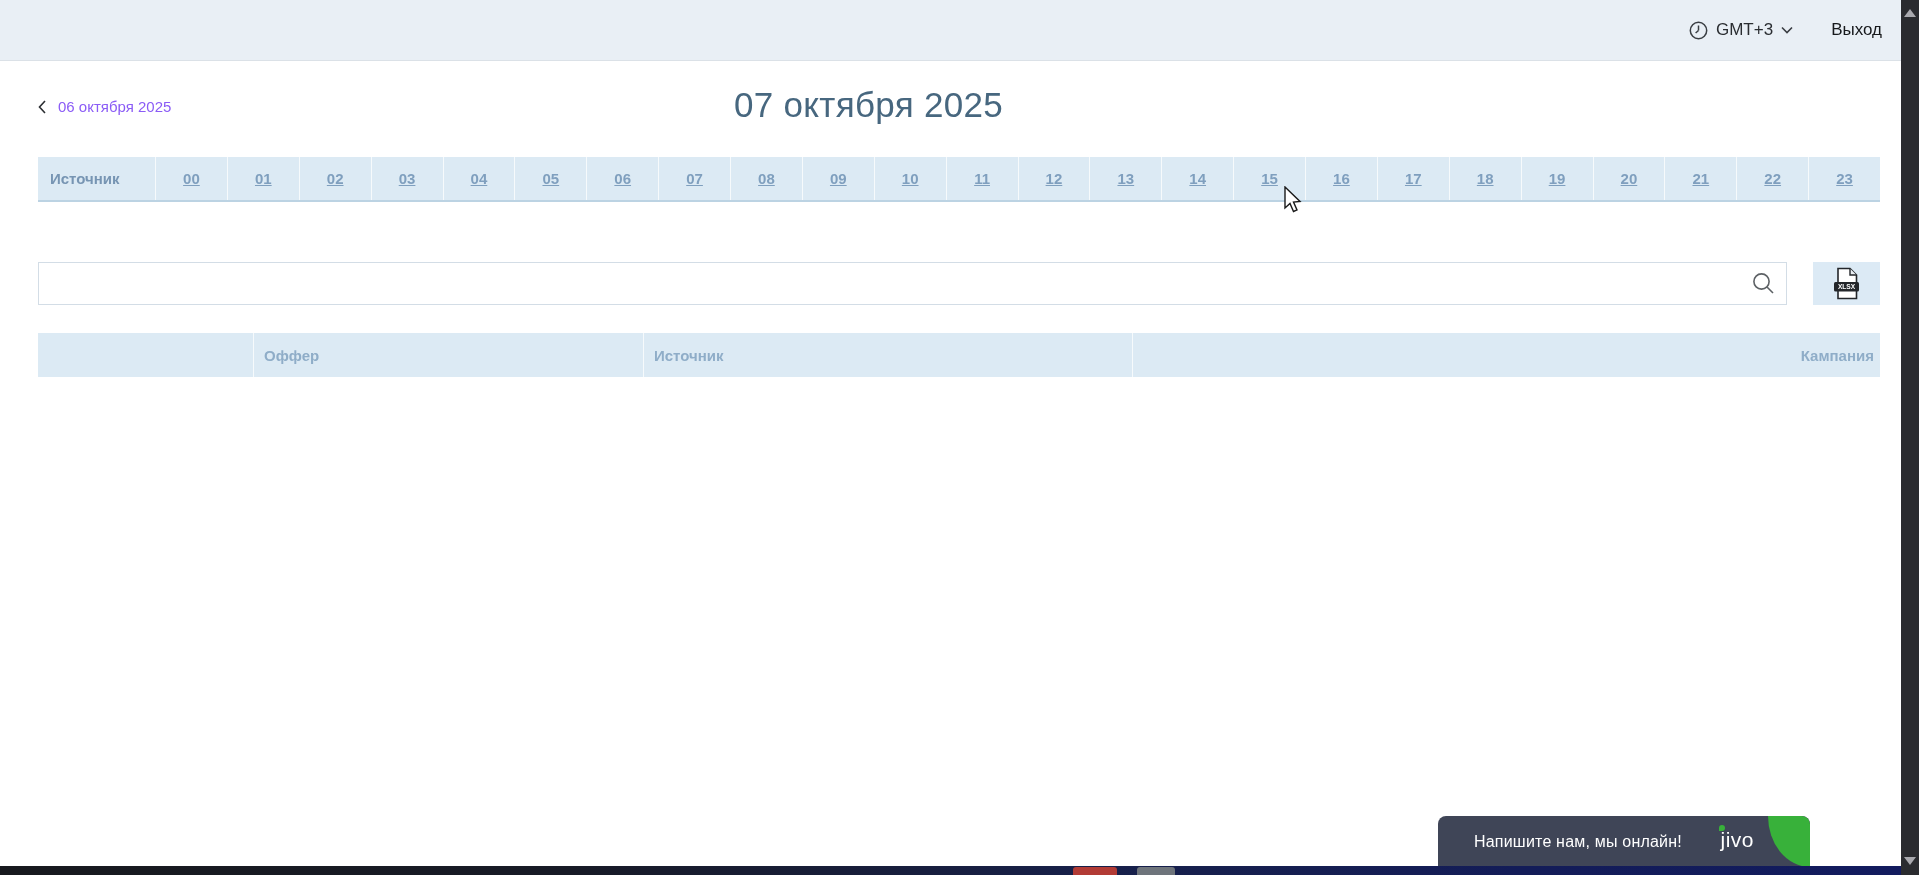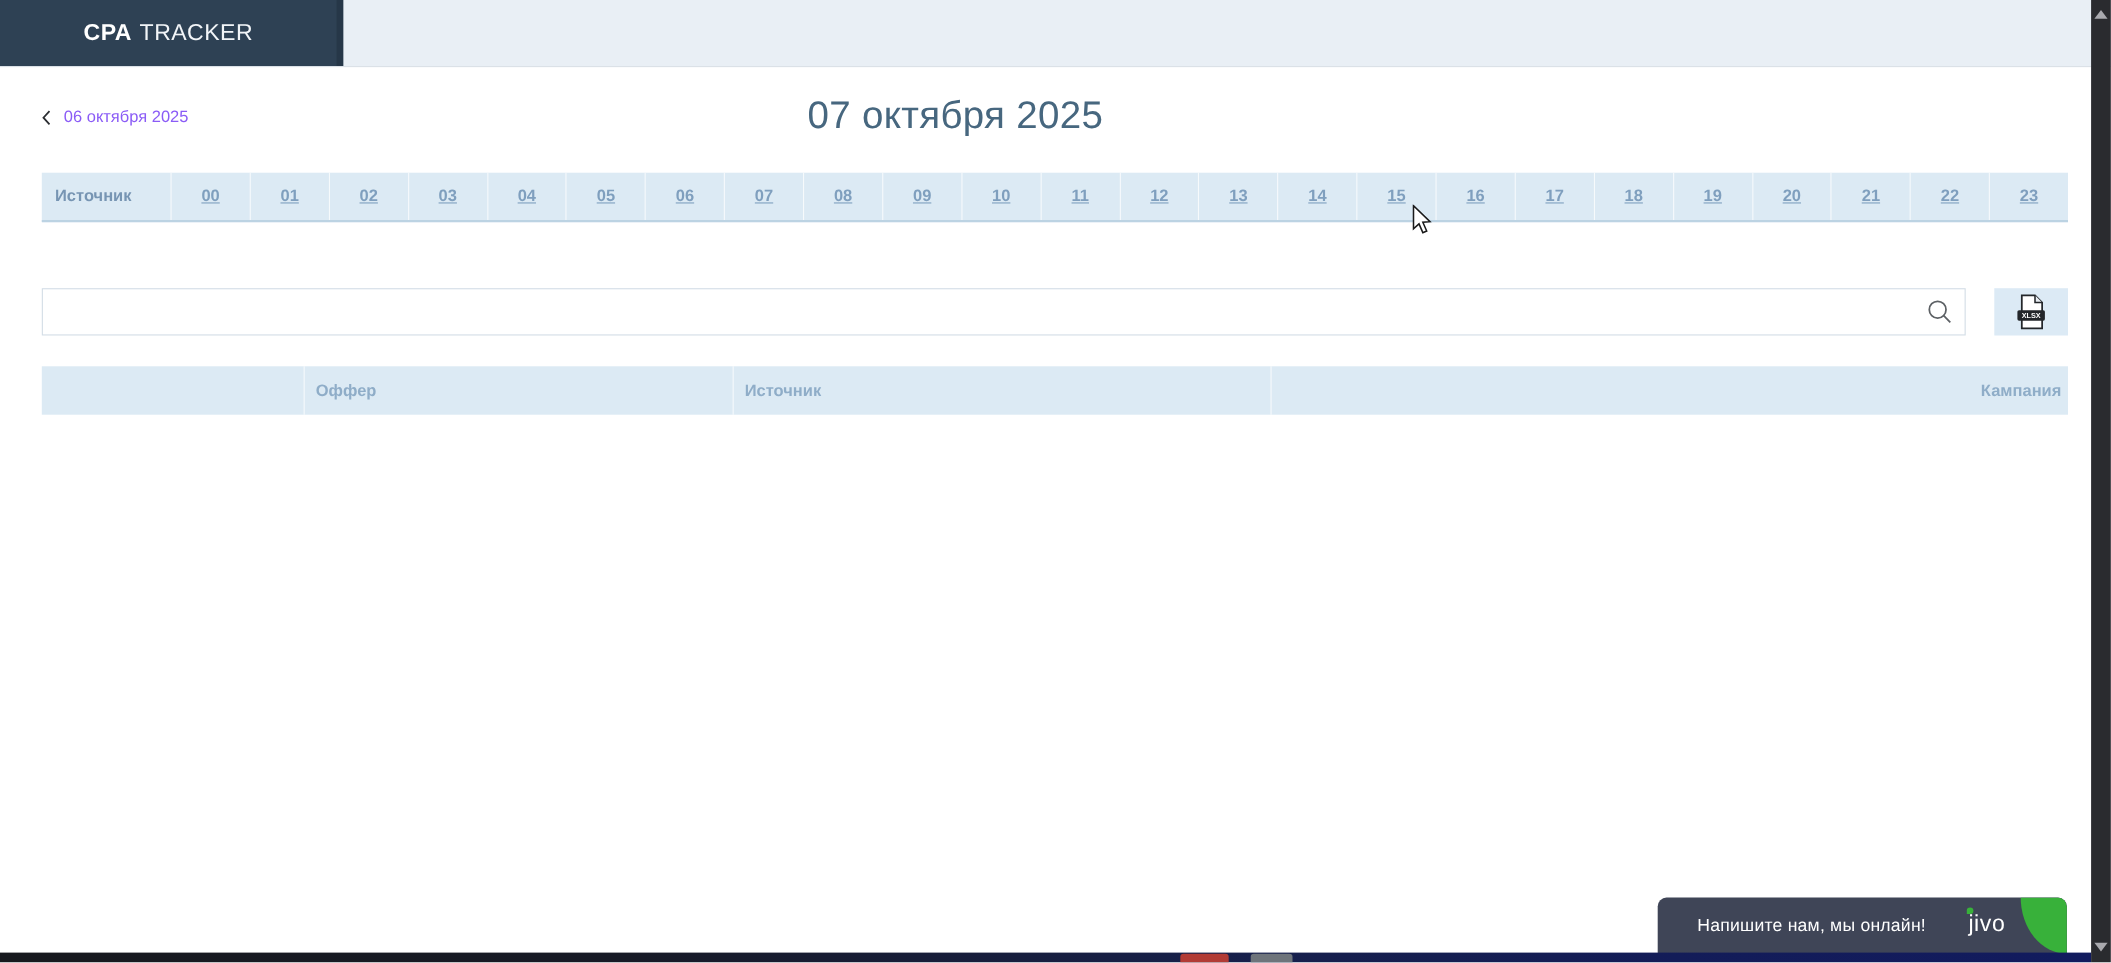--- a/index.html
+++ b/index.html
@@ -77,36 +77,36 @@
   .search-icon { position: absolute; right: 12px; top: 10px; cursor: pointer; }
   .export-btn {
     margin-left: 26px; width: 67px; height: 43px; flex: 0 0 67px;
     background: #dceaf5; border: none; display: flex; align-items: center; justify-content: center;
     cursor: pointer;
   }
 
   
   .table-head {
     margin: 28px 39px 0 38px; height: 44px;
-    background: #dceaf4; display: flex; align-items: stretch; padding-left: 23px;
+    background: #dceaf4; display: flex; align-items: stretch;
   }
   .th {
     display: flex; align-items: center; padding-left: 10px;
     font-size: 15px; font-weight: 700; color: #8fadc8;
     border-left: 1px solid rgba(255,255,255,.75);
   }
   .th-0 { flex: 0 0 215px; border-left: none; }
   .th-1 { flex: 0 0 390px; }
   .th-2 { flex: 0 0 489px; }
   .th-3 { flex: 0 0 614px; }
   .th-4 { flex: 1 1 auto; justify-content: flex-end; padding-right: 6px; }
 
   
   .chat-widget {
-    position: absolute; left: 1507px; top: 816px; width: 372px; height: 51px;
+    position: absolute; left: 1438px; top: 816px; width: 372px; height: 51px;
     background: #3f4557; border-radius: 8px 8px 0 0;
     display: flex; align-items: center; cursor: pointer; overflow: hidden;
   }
   .chat-message { color: #ffffff; font-size: 16px; padding-left: 36px; letter-spacing: .2px; }
   .chat-brand {
     position: absolute; right: 56px; top: 12px;
     color: #ffffff; font-size: 21px; font-weight: 400; letter-spacing: .5px;
   }
   .chat-brand .jdot {
     position: absolute; left: -1px; top: -3px; width: 6px; height: 6px;
@@ -131,23 +131,33 @@
   .sb-up   { top: 9px;    border-left: 6px solid transparent; border-right: 6px solid transparent; border-bottom: 8px solid #a9a9ae; }
   .sb-down { bottom: 10px; border-left: 6px solid transparent; border-right: 6px solid transparent; border-top: 8px solid #a9a9ae; }
 
   
   .cursor { position: absolute; left: 1283px; top: 186px; z-index: 60; pointer-events: none; }
 </style>
 </head>
 <body>
 
 <nav class="navbar">
-  <div class="logo-block">
-    <span class="lb">CPA</span>
-    <span class="lr">TRACKER</span>
+  <div class="nav-right">
+    <div class="tz-selector">
+      <svg width="19" height="19" viewBox="0 0 19 19">
+        <circle cx="9.5" cy="9.5" r="8.2" fill="none" stroke="#3a3e43" stroke-width="1.5"></circle>
+        <line x1="9.5" y1="9.5" x2="9.5" y2="4.5" stroke="#3a3e43" stroke-width="1.5"></line>
+        <line x1="9.5" y1="9.5" x2="6.6" y2="12" stroke="#3a3e43" stroke-width="1.5"></line>
+      </svg>
+      <span>GMT+3</span>
+      <svg width="12" height="8" viewBox="0 0 12 8">
+        <polyline points="1,1.5 6,6.5 11,1.5" fill="none" stroke="#3a3e43" stroke-width="1.6"></polyline>
+      </svg>
+    </div>
+    <a class="logout-link">Выход</a>
   </div>
 </nav>
 
 <div class="page-head">
   <a class="prev-date">
     <svg width="8" height="14" viewBox="0 0 8 14">
       <polyline points="7,1 1.5,7 7,13" fill="none" stroke="#2b2e32" stroke-width="1.6"></polyline>
     </svg>
     <span>06 октября 2025</span>
   </a>

